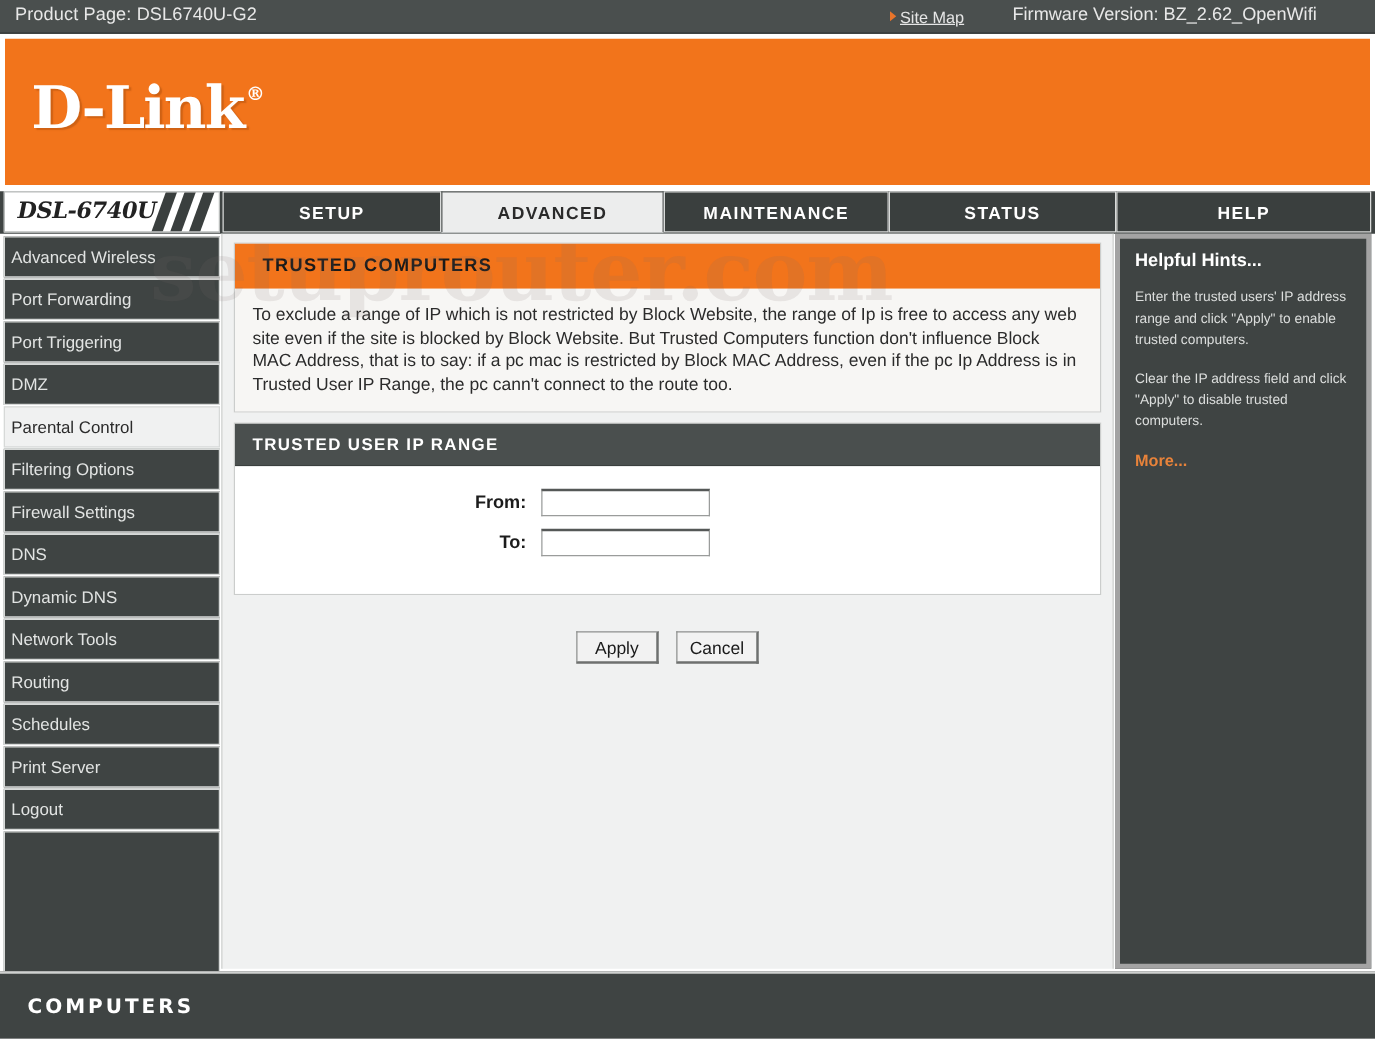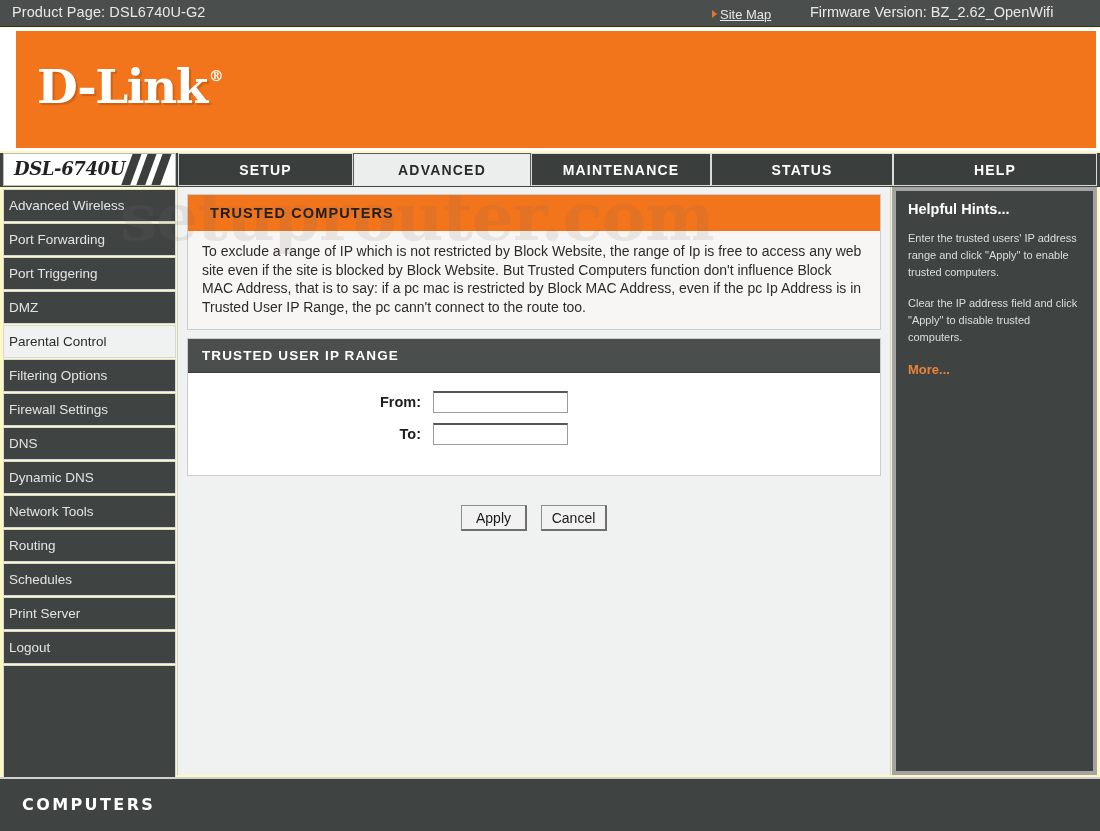--- a/index.html
+++ b/index.html
@@ -5,21 +5,21 @@
 <style>
   * { box-sizing: border-box; }
   html, body {
     margin: 0; padding: 0;
     background: #3f4443;
     font-family: "Liberation Sans", "DejaVu Sans", sans-serif;
   }
   #screen {
     position: relative;
     width: 1100px; height: 831px;
-    background: #fef9c3;
+    background: #ffffff;
     overflow: hidden;
   }
 
   
   #topbar {
     position: absolute; left: 0; top: 0;
     width: 1100px; height: 27px;
     background: #4a4f4e;
     border-bottom: 1px solid #2e3332;
   }
@@ -50,21 +50,21 @@
     position: absolute; left: 810px; top: 4px;
     color: #e8e8e8; font-size: 14.5px;
     white-space: nowrap;
   }
 
   
   #banner-frame {
     position: absolute; left: 0; top: 28px;
     width: 1100px; height: 123px;
     background: #ffffff;
-    padding: 3px 4px 3px 16px;
+    padding: 3px 4px 3px 4px;
   }
   #banner {
     width: 100%; height: 100%;
     background: #f2741b;
     position: relative;
   }
   #dlink-logo {
     position: absolute; left: 21px; top: 28px;
     font-family: "DejaVu Serif", "Liberation Serif", serif;
     font-weight: bold;

